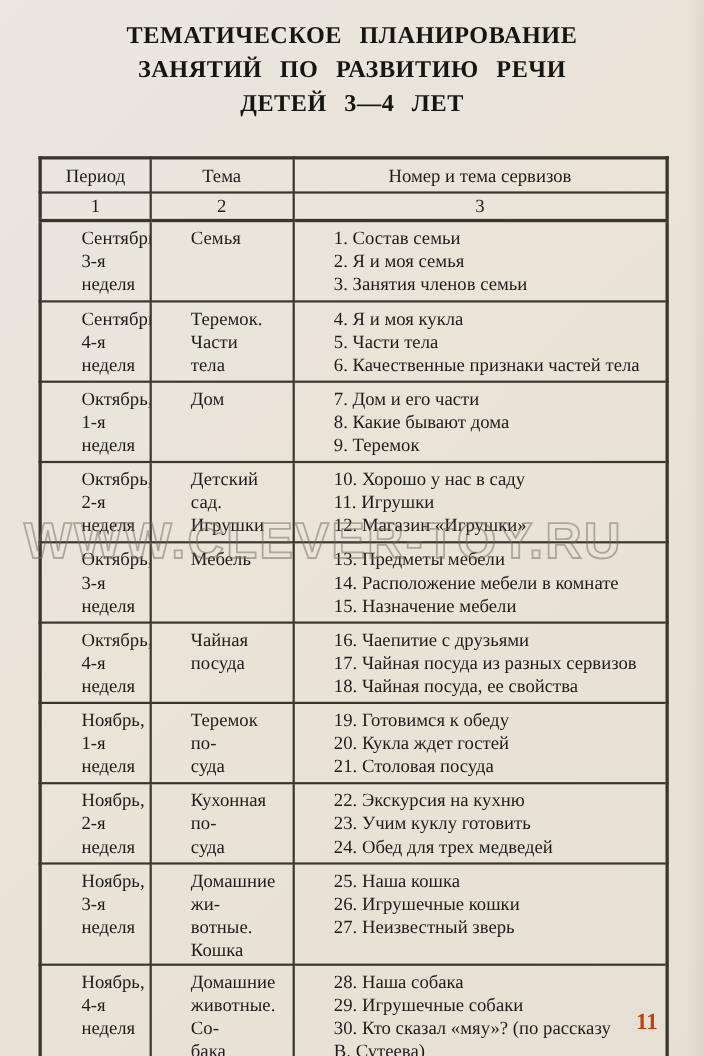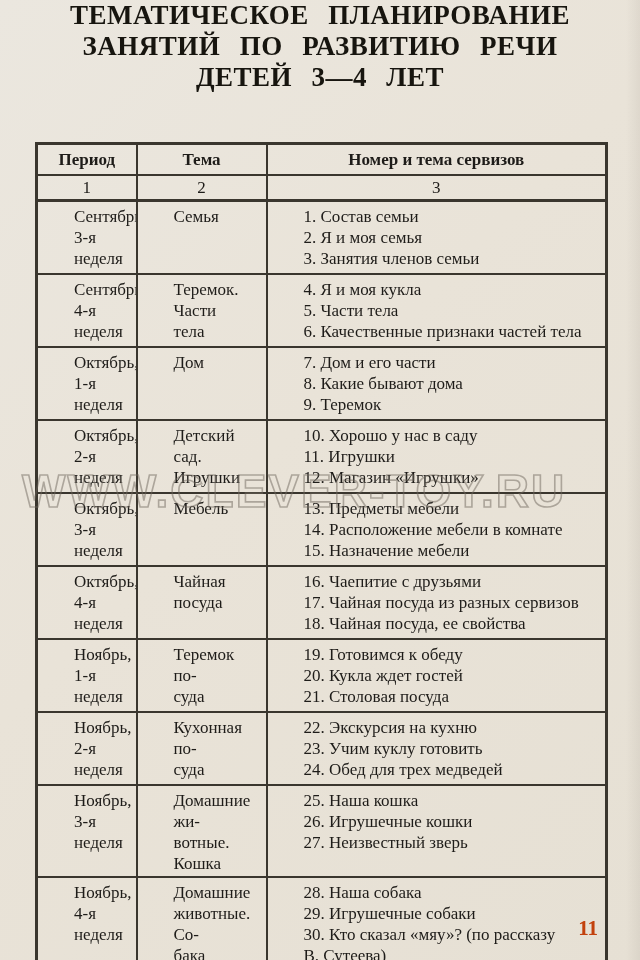--- a/index.html
+++ b/index.html
@@ -10,24 +10,24 @@
     font-family:"Liberation Serif","DejaVu Serif",serif;
     color:#1e1c19;
     position:relative;
     overflow:hidden;
     -webkit-font-smoothing:antialiased;
   }
   .page{position:absolute;inset:0;}
 
   
   .title{
-    margin-top:0;
+    margin-top:16px;
     text-align:center;
     font-weight:bold;
-    font-size:27px;
+    font-size:22px;
     line-height:31px;
     letter-spacing:0.5px;
     word-spacing:0.45em;
     white-space:pre-line;
     color:#17150f;
   }
 
   
   .tbl{
     position:absolute;
@@ -45,21 +45,21 @@
     vertical-align:top;
     white-space:pre-line;
     line-height:21px;
     padding:2px 6px 2px 10px;
     font-weight:normal;
     text-align:left;
     overflow:hidden;
   }
   .tbl tr.hdr th{
     text-align:center;
-    font-weight:bold;
+    font-weight:normal;
     padding:4px 4px;
     border-bottom:2px solid #3a362e;
   }
   .tbl tr.nums td{
     text-align:center;
     padding:1px 4px;
     border-bottom:3px solid #3a362e;
     height:20px;
   }
   .tbl{border:3px solid #3a362e;}

